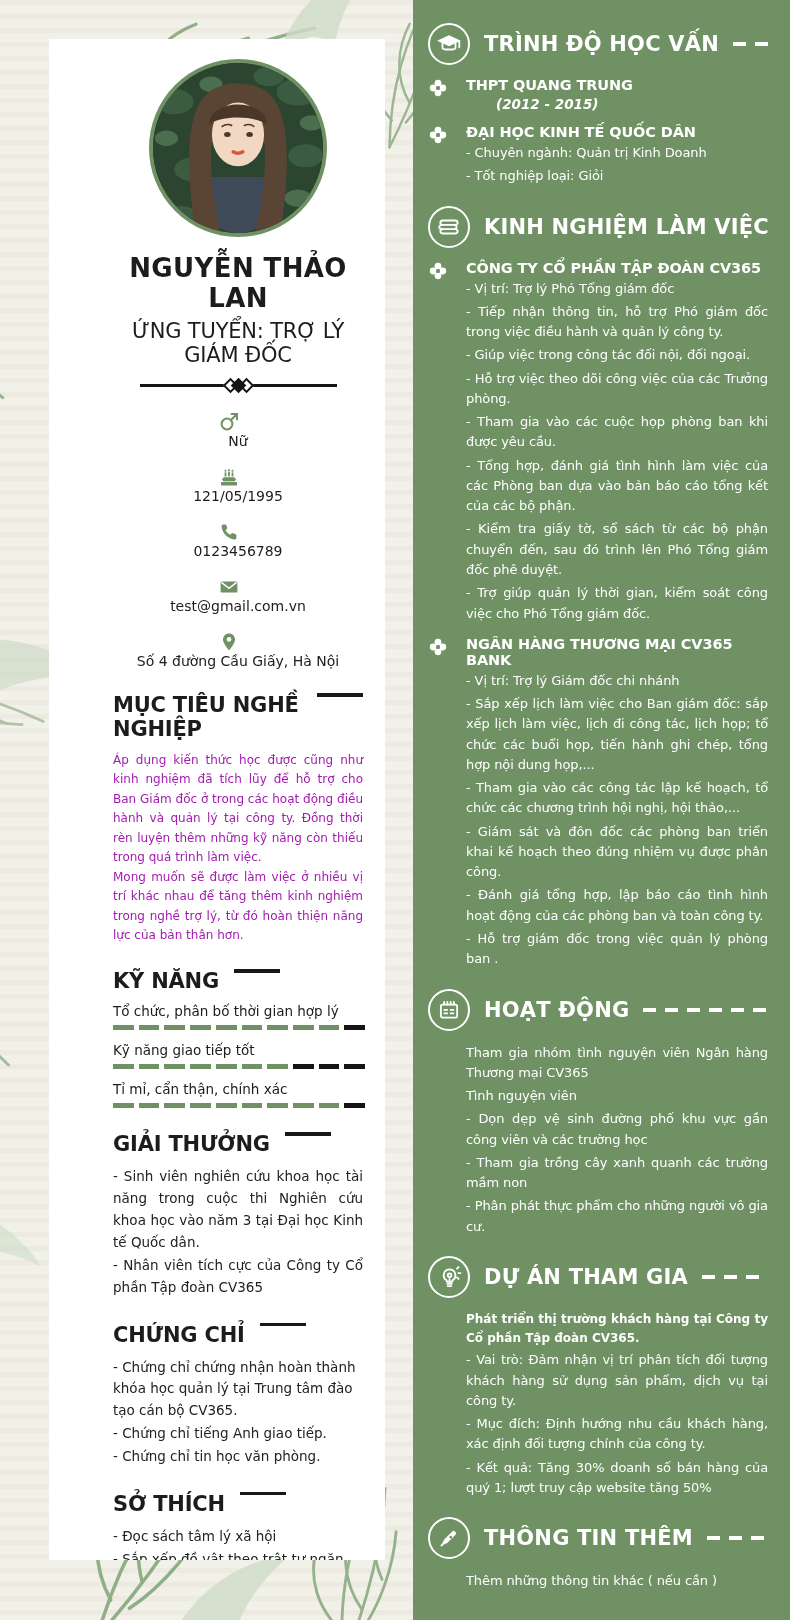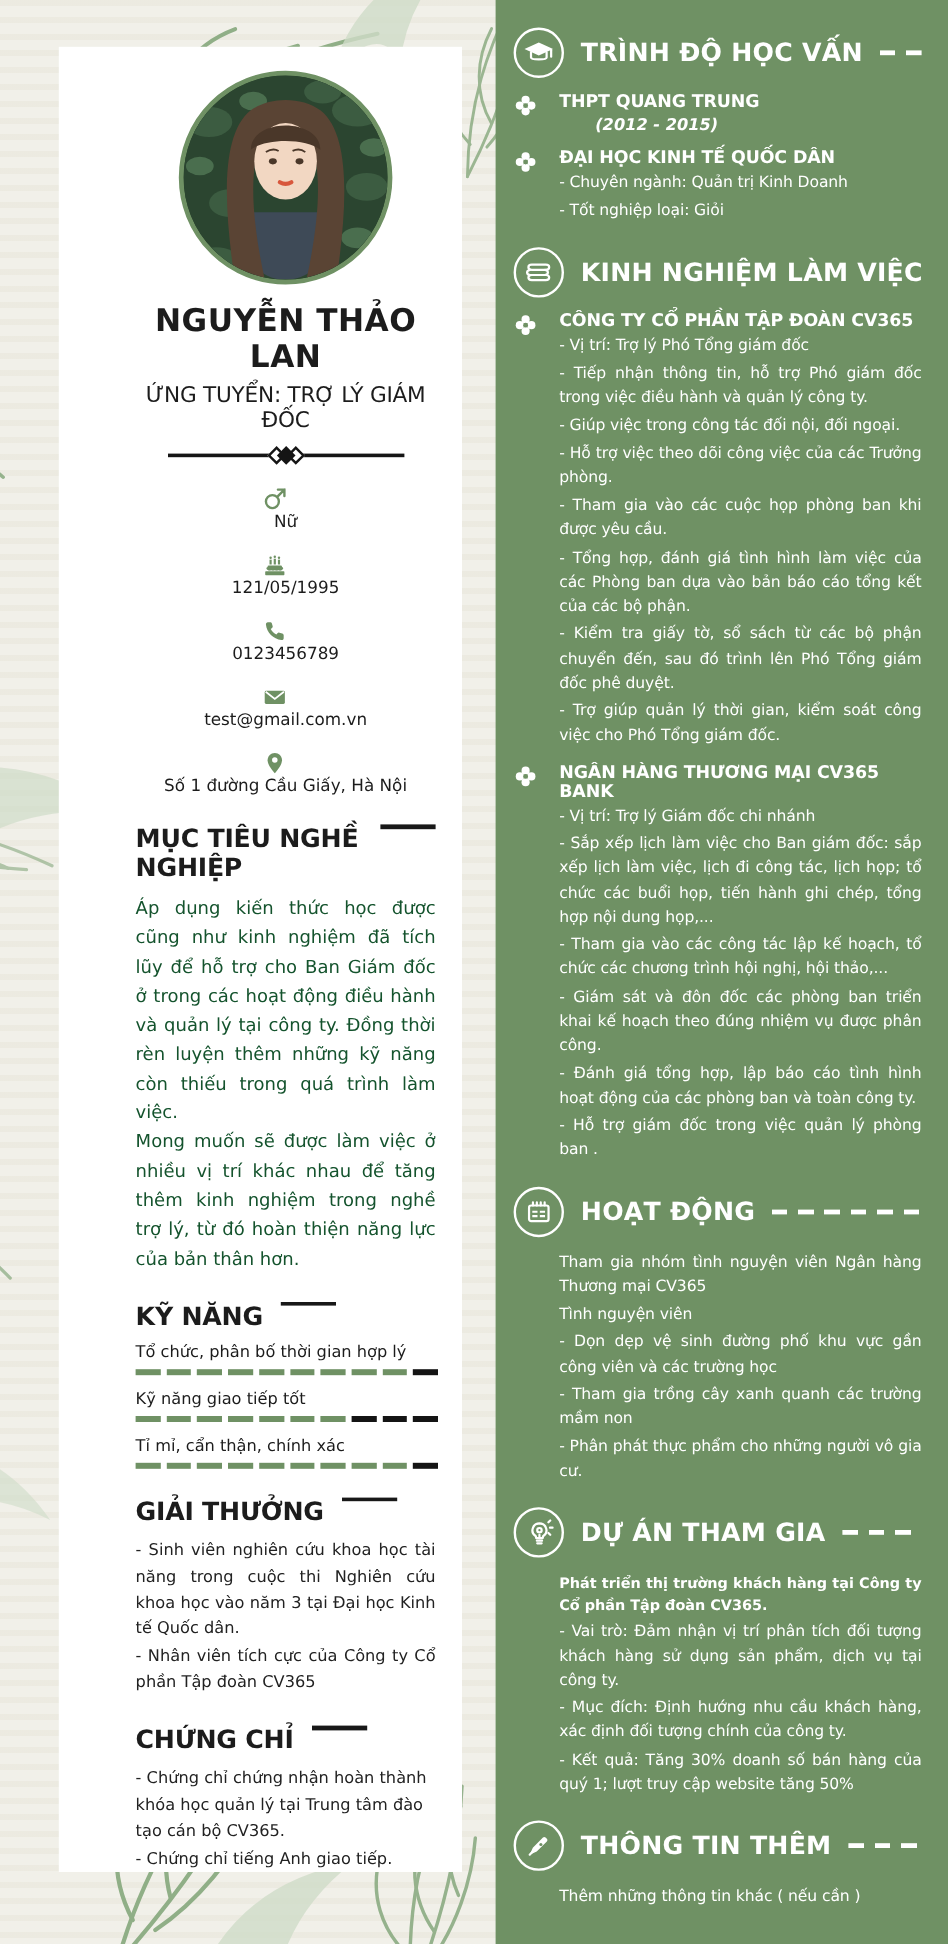--- a/index.html
+++ b/index.html
@@ -17,35 +17,35 @@
     background:repeating-linear-gradient(180deg,rgba(221,217,200,.55) 0 5px,rgba(241,240,233,0) 5px 14px);
     opacity:.45;}
   .bg-leaves{position:absolute;left:0;top:0;z-index:0;}
   
   .card{position:absolute;left:49px;top:39px;width:336px;height:1521px;z-index:1;
     background:var(--card-bg);padding:16px 22px 0 64px;overflow:hidden;}
   .photo-ring{width:178px;height:178px;margin:4px auto 0;border-radius:50%;
     border:4px solid var(--accent);overflow:hidden;background:#26402b;}
   .photo-ring svg{display:block;width:100%;height:100%;}
   .name{text-align:center;font-size:26px;font-weight:700;letter-spacing:.4px;margin-top:16px;}
-  .role{text-align:center;font-size:18px;font-weight:500;letter-spacing:-.2px;margin-top:6px;}
+  .role{text-align:center;font-size:21px;font-weight:500;letter-spacing:-.2px;margin-top:6px;}
   .divider{display:flex;align-items:center;justify-content:center;margin:13px 0 10px;}
   .dline{width:88px;height:3px;background:#151515;}
   .dia{width:11px;height:11px;transform:rotate(45deg);display:inline-block;}
   .dia-o{background:#fff;border:2.5px solid #151515;margin:0 -3px;}
   .dia-f{background:#151515;z-index:2;}
   .contact{list-style:none;margin-top:20px;}
   .contact li{display:flex;align-items:center;margin-bottom:17px;flex-direction:column;}
   .cicon{width:22px;height:22px;flex:0 0 22px;margin-right:18px;display:flex;align-items:center;justify-content:center;}
   .cicon svg{width:20px;height:20px;}
   .ctext{font-size:14px;}
   .lhead{display:flex;font-size:21px;font-weight:700;letter-spacing:-.2px;margin:24px 0 10px;}
   .hline{width:46px;height:3.5px;background:#181818;margin-left:15px;flex:0 0 auto;}
   .just{text-align:justify;}
-  .lbody{font-size:15px;line-height:1.62;color:#14532d;}
+  .lbody{font-size:12px;line-height:1.62;color:#a21caf;}
   .lline{font-size:13.5px;line-height:1.62;color:#222;margin-bottom:1px;}
   .skill{margin-bottom:12px;}
   .skill-label{font-size:13.5px;margin-bottom:6px;}
   .skill-bar{display:flex;gap:5px;width:252px;height:5px;}
   .seg{flex:1;height:5px;}
   .seg-on{background:var(--accent);}
   .seg-off{background:var(--skill-off);}
   
   .panel{position:absolute;left:413px;top:0;width:377px;height:1620px;z-index:1;
     background:var(--accent);color:var(--panel-text);padding:4px 22px 0 0;overflow:hidden;}
@@ -189,21 +189,21 @@
       </span>
       <span class="ctext">test@gmail.com.vn</span>
     </li>
     <li>
       <span class="cicon">
         <svg viewBox="0 0 20 20">
             <path class="ga" d="M10 1.6 C6.6 1.6 4 4.3 4 7.6 C4 12 10 18.4 10 18.4 S16 12 16 7.6 C16 4.3 13.4 1.6 10 1.6 Z"></path>
             <circle cx="10" cy="7.4" r="2.3" fill="#fff"></circle>
           </svg>
       </span>
-      <span class="ctext">Số 1 đường Cầu Giấy, Hà Nội</span>
+      <span class="ctext">Số 4 đường Cầu Giấy, Hà Nội</span>
     </li>
   </ul>
 
   <section>
     <h2 class="lhead">
         <span>MỤC TIÊU NGHỀ NGHIỆP</span>
         <span class="hline"></span>
       </h2>
     <p class="lbody just">Áp dụng kiến thức học được cũng như kinh nghiệm đã tích lũy để hỗ trợ cho Ban Giám đốc ở trong các hoạt động điều hành và quản lý tại công ty. Đồng thời rèn luyện thêm những kỹ năng còn thiếu trong quá trình làm việc.</p>
     <p class="lbody just">Mong muốn sẽ được làm việc ở nhiều vị trí khác nhau để tăng thêm kinh nghiệm trong nghề trợ lý, từ đó hoàn thiện năng lực của bản thân hơn.</p>

